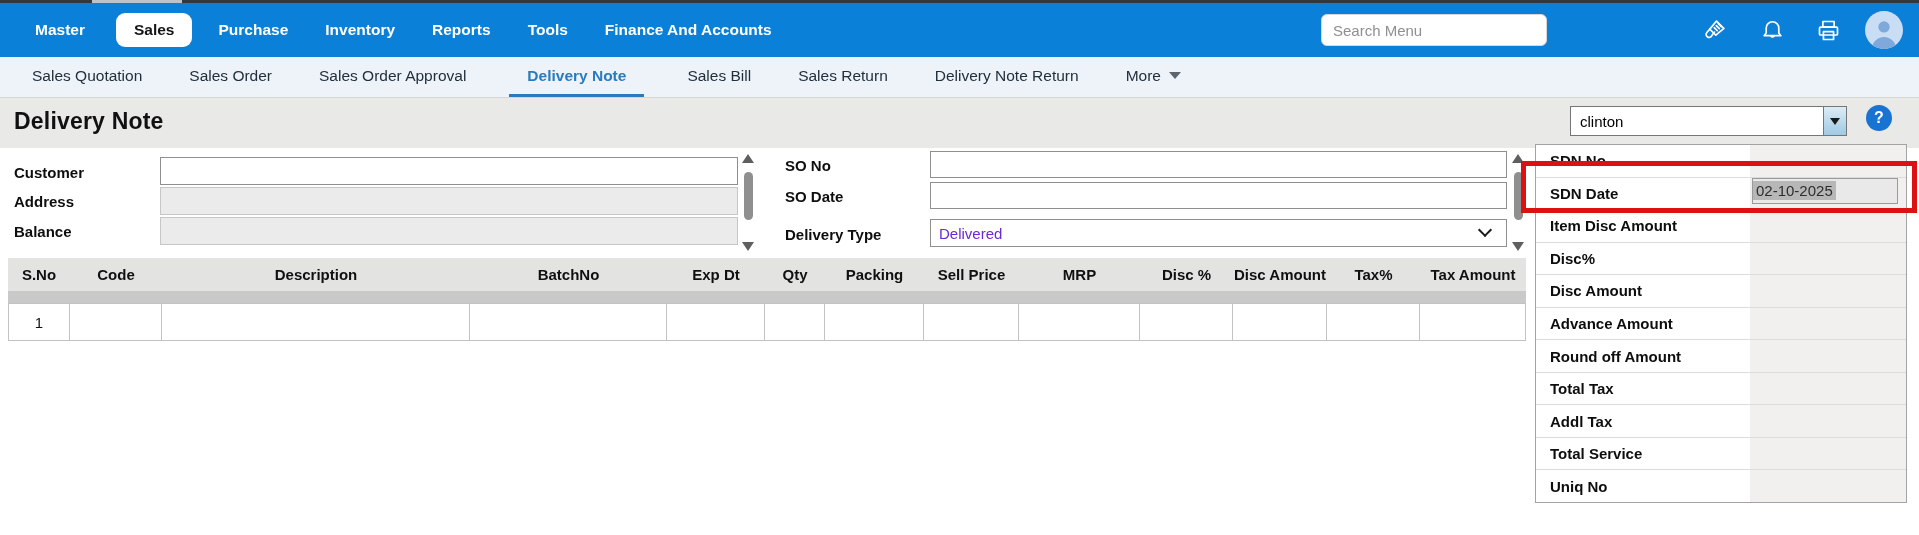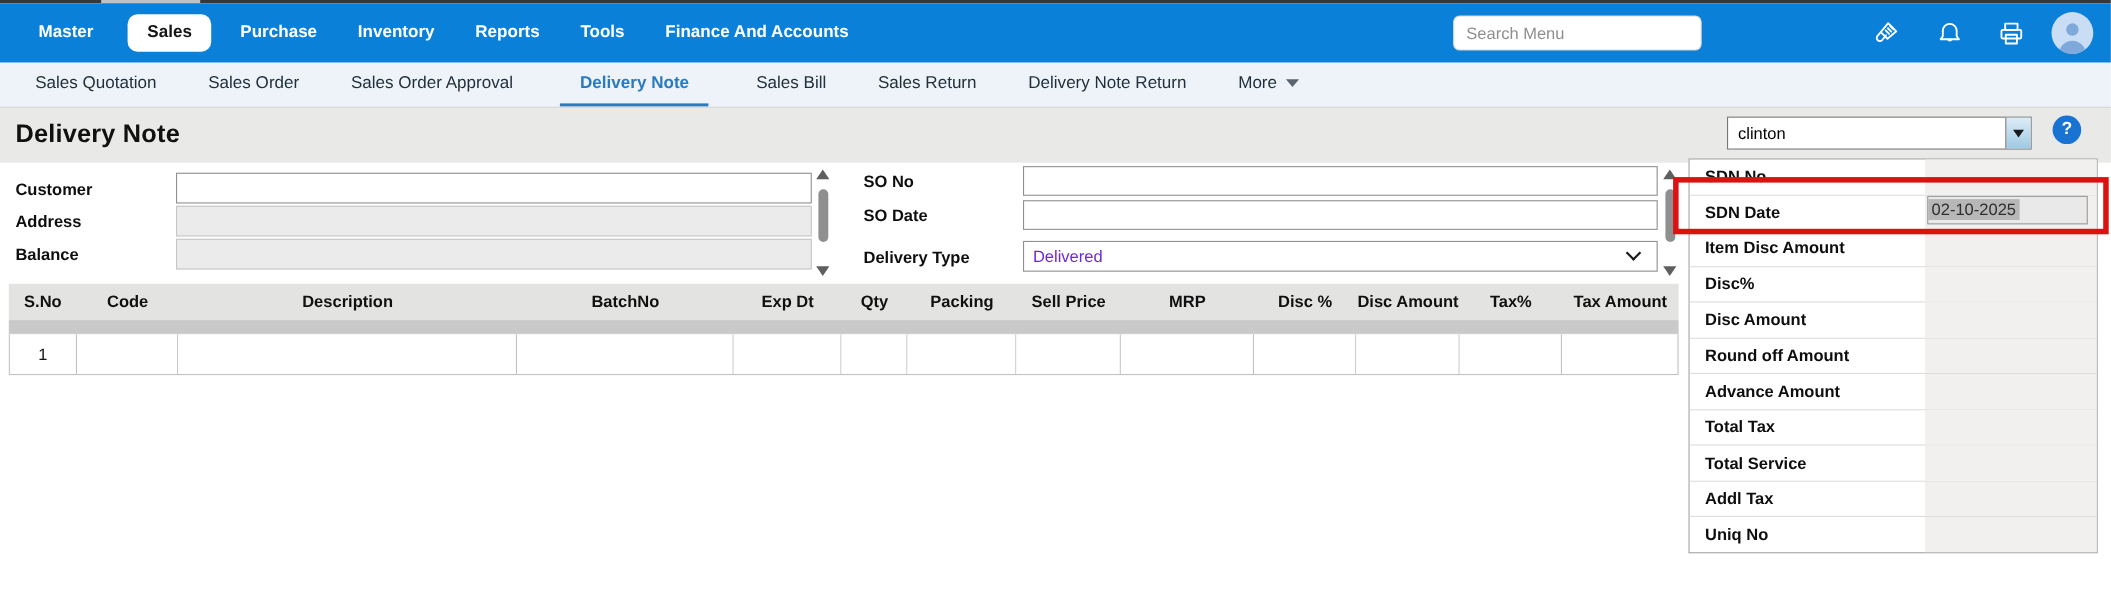--- a/index.html
+++ b/index.html
@@ -291,40 +291,40 @@
       </div>
       <div class="p-row">
         <span class="p-label">Disc%</span>
         <div class="p-value"></div>
       </div>
       <div class="p-row">
         <span class="p-label">Disc Amount</span>
         <div class="p-value"></div>
       </div>
       <div class="p-row">
+        <span class="p-label">Advance Amount</span>
+        <div class="p-value"></div>
+      </div>
+      <div class="p-row">
         <span class="p-label">Round off Amount</span>
         <div class="p-value"></div>
       </div>
       <div class="p-row">
-        <span class="p-label">Advance Amount</span>
-        <div class="p-value"></div>
-      </div>
-      <div class="p-row">
         <span class="p-label">Total Tax</span>
         <div class="p-value"></div>
       </div>
       <div class="p-row">
+        <span class="p-label">Addl Tax</span>
+        <div class="p-value"></div>
+      </div>
+      <div class="p-row">
         <span class="p-label">Total Service</span>
         <div class="p-value"></div>
       </div>
       <div class="p-row">
-        <span class="p-label">Addl Tax</span>
-        <div class="p-value"></div>
-      </div>
-      <div class="p-row">
         <span class="p-label">Uniq No</span>
         <div class="p-value"></div>
       </div>
     </aside>
 
   <div class="red-box"></div>
 
 </div>
 
 </body></html>

